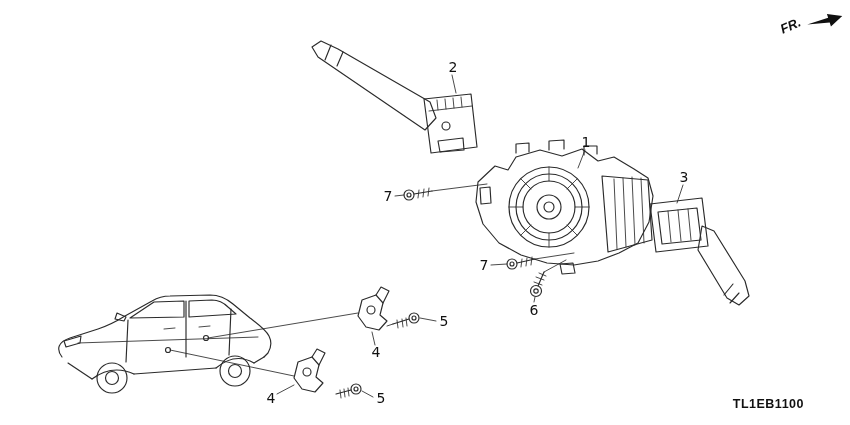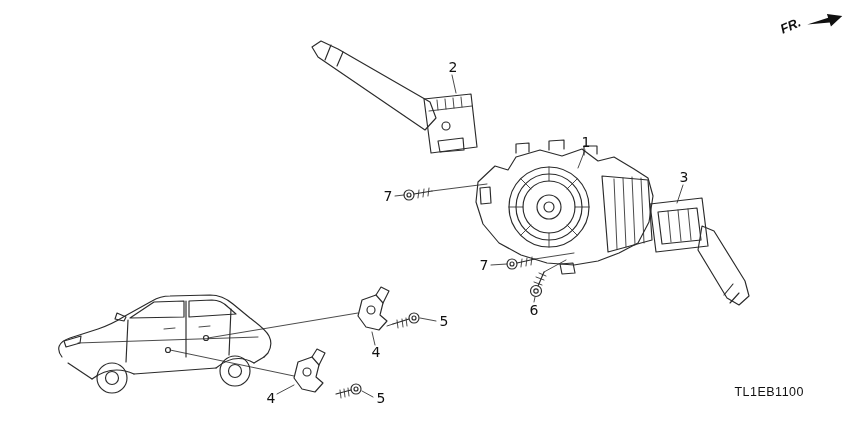--- a/index.html
+++ b/index.html
@@ -13,21 +13,21 @@
   .art .fill-dark{fill:#101010;stroke:none;}
   .callout{
     position:absolute;width:18px;text-align:center;font-size:14px;line-height:16px;
     color:#101010;font-family:"DejaVu Sans",sans-serif;cursor:pointer;user-select:none;
   }
   .fr-label{
     position:absolute;left:780px;top:18px;font-weight:bold;font-style:italic;
     font-size:13px;color:#101010;transform:rotate(-24deg);
   }
   .code{
-    position:absolute;right:46px;bottom:26px;font-weight:normal;font-size:12.5px;
+    position:absolute;right:46px;bottom:14px;font-weight:bold;font-size:12.5px;
     letter-spacing:0.5px;color:#101010;font-family:"Liberation Sans",sans-serif;
   }
 </style>
 </head>
 <body>
 
 <div class="canvas">
 
   <svg class="art" width="850" height="425" viewBox="0 0 850 425">
 

